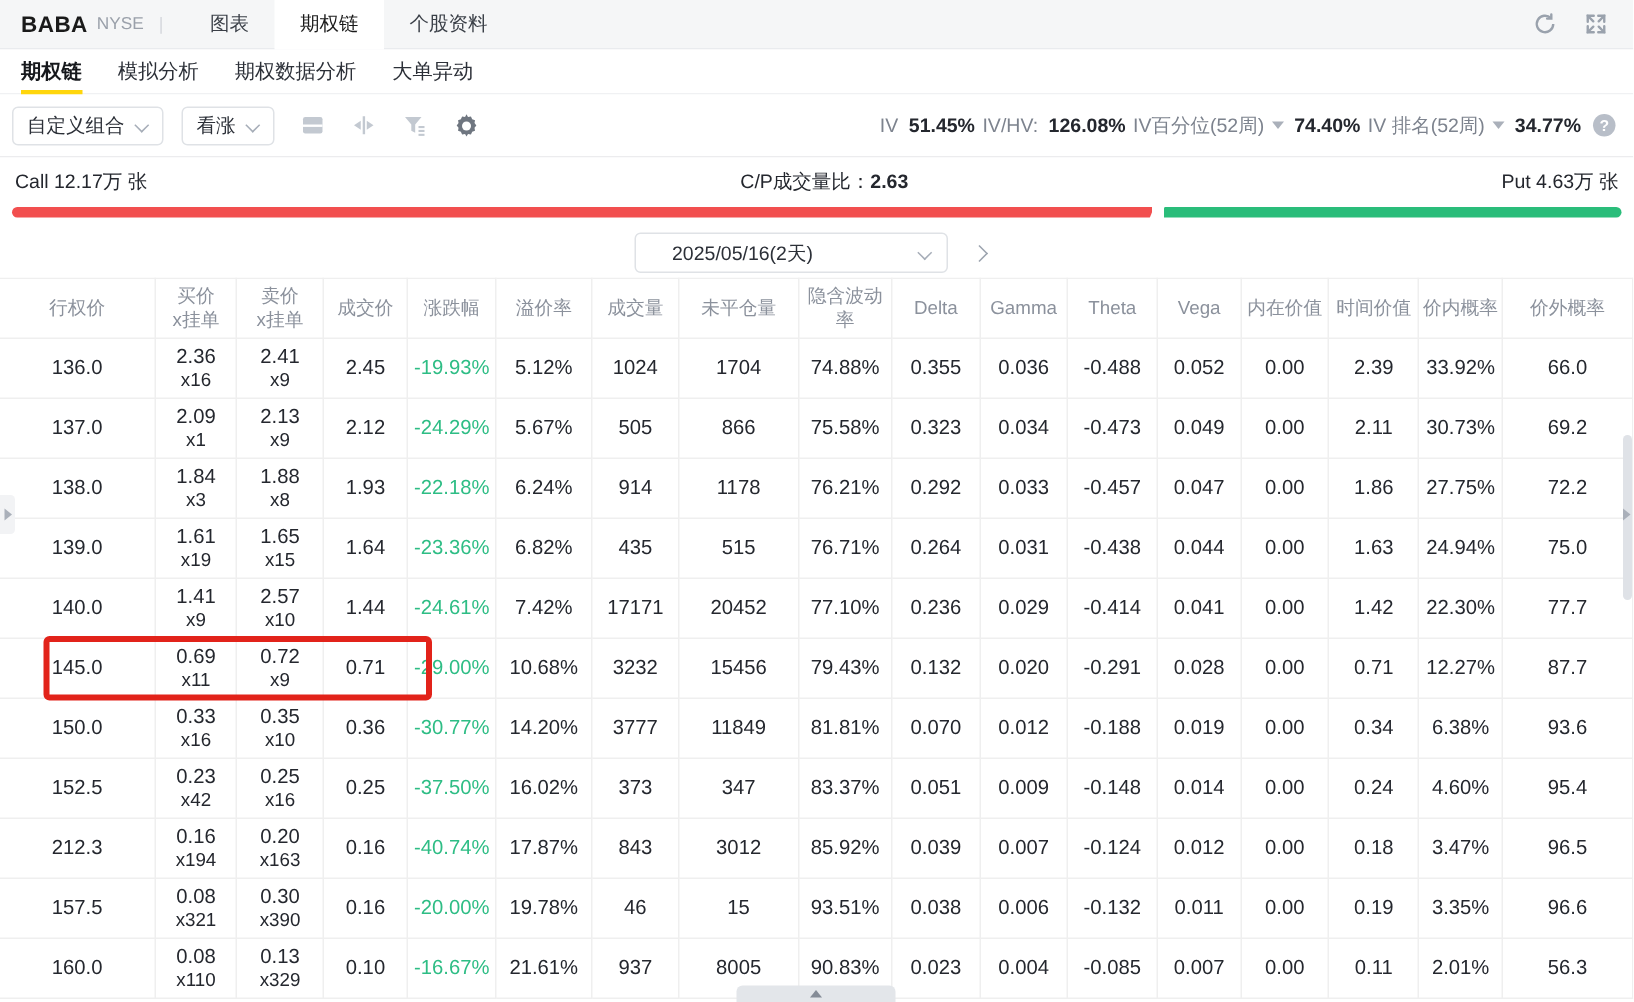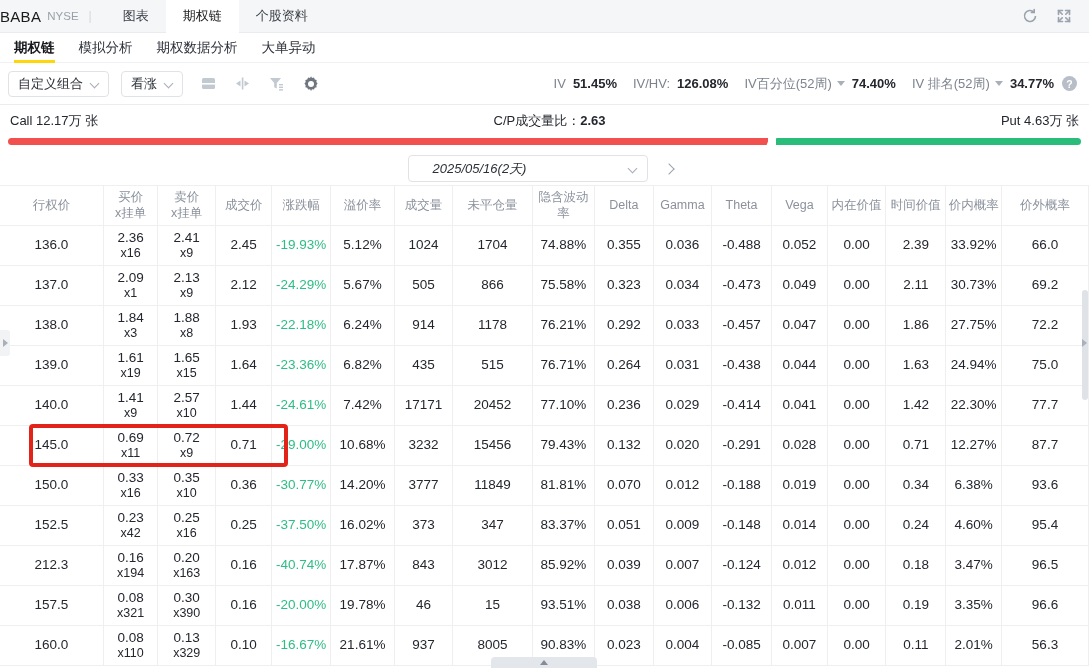--- a/index.html
+++ b/index.html
@@ -3,21 +3,21 @@
 <meta charset="utf-8">
 <style>
   * { margin:0; padding:0; box-sizing:border-box; }
   html,body { width:1089px; height:668px; overflow:hidden; }
   body { font-family:"Liberation Sans","DejaVu Sans",sans-serif; background:#fff; color:#1f2329; }
   .app { position:relative; width:1089px; height:668px; overflow:hidden; background:#fff; }
 
   
   .topbar { position:absolute; left:0; top:0; width:100%; height:33px; background:#f5f6f7;
             border-bottom:1px solid #e9ebee; display:flex; align-items:center; }
-  .symbol { font-size:15px; font-weight:normal; color:#1a1a1a; letter-spacing:.3px; }
+  .symbol { font-size:15px; font-weight:bold; color:#1a1a1a; margin-left:14px; letter-spacing:.3px; }
   .exchange { font-size:11.5px; color:#9aa0aa; margin-left:6px; }
   .sep { color:#d5d8dd; margin:0 14px 0 10px; font-size:12px; }
   .top-tabs { display:flex; height:33px; }
   .top-tab { height:33px; padding:0 17px; display:flex; align-items:center; font-size:13px; color:#3a3f47; cursor:pointer; }
   .top-tab.active { background:#fff; color:#1a1a1a; }
   .top-actions { margin-left:auto; display:flex; align-items:center; gap:16px; margin-right:16px; }
   .icon-btn { width:18px; height:18px; display:flex; align-items:center; justify-content:center; cursor:pointer; }
   .icon-btn svg { stroke:#9aa2ad; fill:none; stroke-width:1.6; }
 
   
@@ -35,41 +35,41 @@
               padding:0 9px; font-size:13px; color:#2c3038; cursor:pointer; background:#fff; }
   .dropdown .chev { margin-left:7px; }
   .dd-combo { margin-left:8px;align-items:center; }
   .dd-dir { margin-left:12px; }
   .chev { width:9px; height:9px; display:inline-block; position:relative; }
   .chev::before { content:""; position:absolute; left:1px; top:1px; width:6px; height:6px;
                   border-right:1.5px solid #a6adb8; border-bottom:1.5px solid #a6adb8; transform:rotate(45deg); }
   .tool-icons { display:flex; align-items:center; gap:15px; margin-left:16px; }
   .tool-icon { width:19px; height:19px; display:flex; align-items:center; justify-content:center; cursor:pointer; }
   .iv-stats { margin-left:auto; margin-right:12px; display:flex; align-items:center; font-size:13px; }
-  .iv-label { color:#7d838e; margin-left:16px;text-align:right; }
+  .iv-label { color:#7d838e; margin-left:5px;text-align:right; }
   .iv-value { color:#24272e; font-weight:bold; margin-left:7px; }
   .mini-caret { width:0; height:0; border-left:4px solid transparent; border-right:4px solid transparent;
                 border-top:5px solid #aab0ba; margin-left:5px; display:inline-block; }
   .q-icon { width:15px; height:15px; border-radius:50%; background:#b8bec8; color:#fff; font-size:10.5px;
             font-weight:bold; display:flex; align-items:center; justify-content:center; margin-left:8px; cursor:pointer; }
 
   
   .cp-area { position:absolute; left:0; top:105px; width:100%; height:47px; background:#fff; }
   .cp-labels { display:flex; justify-content:space-between; align-items:center; padding:7px 10px 0 10px; font-size:13px; color:#24272e; }
   .cp-center b { font-weight:bold; }
   .cp-bar { position:absolute; left:8px; right:8px; top:33px; height:7px; }
   .cp-red { position:absolute; left:0; top:0; bottom:0; background:#f24f4f; border-radius:4px 0 0 4px; }
   .cp-green { position:absolute; right:0; top:0; bottom:0; background:#2abd7a; border-radius:0 4px 4px 0; }
   .cp-gap { position:absolute; top:-1px; bottom:-1px; width:7px; background:#fff; transform:skewX(-22deg); }
 
   
   .date-row { position:absolute; left:0; top:152px; width:100%; height:33px; background:#fff;
               display:flex; align-items:center; justify-content:center; }
-  .date-select { width:240px; height:27px; border:1px solid #dfe2e6; border-radius:4px; display:flex;
-                 align-items:center; font-size:13px; color:#2c3038; padding:0 10px; cursor:pointer;font-style:italic; }
+  .date-select { width:209px; height:27px; border:1px solid #dfe2e6; border-radius:4px; display:flex;
+                 align-items:center; font-size:13px; color:#2c3038; padding:0 10px; cursor:pointer; }
   .date-select span:first-child { margin:0 auto 0 14px; }
   .next-btn { width:26px; height:26px; display:flex; align-items:center; justify-content:center; cursor:pointer; margin-left:8px; }
   .next-btn .chev-r { width:8px; height:8px; border-right:1.7px solid #9aa2ad; border-top:1.7px solid #9aa2ad; transform:rotate(45deg); }
 
   
   .table-wrap { position:absolute; left:0; top:185px; width:1089px; height:483px; overflow:hidden; }
   table { border-collapse:collapse; table-layout:fixed; }
   th, td { border-right:1px solid #efefef; border-bottom:1px solid #efefef; text-align:center; vertical-align:middle; }
   thead th { height:40px; font-size:12.5px; font-weight:normal; color:#8b919c; border-top:1px solid #efefef; background:#fff; line-height:1.25; }
   tbody td { height:40px; font-size:13.5px; color:#24272e; background:#fff; line-height:1.2; }

